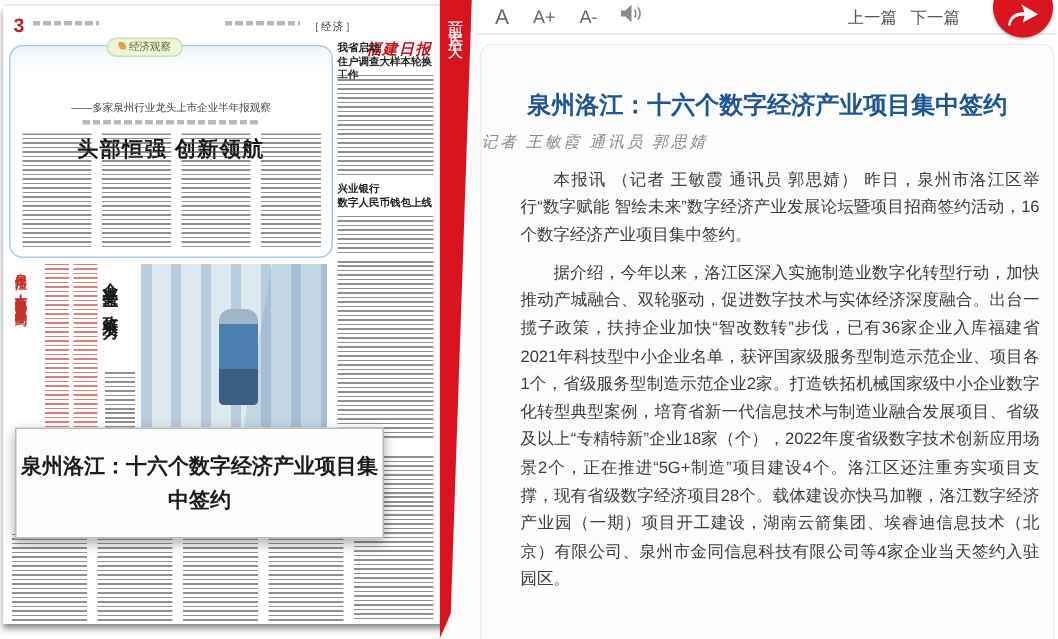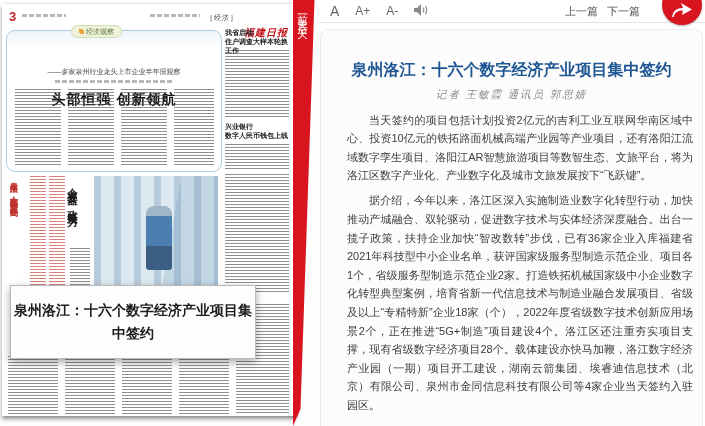--- a/index.html
+++ b/index.html
@@ -51,21 +51,21 @@
   .tb-a{font-size:14px;margin-right:16px;}
   .tb-sm{font-size:12px;margin-right:16px;}
   .spacer{flex:1;}
   .tb-nav{font-size:11px;margin-right:9px;color:#555;}
   #backbtn{position:absolute;right:3px;top:-15px;width:40px;height:40px;border-radius:50%;
            background:#d8151f;z-index:9;cursor:pointer;box-shadow:0 1px 2px rgba(0,0,0,.3);}
   #backbtn svg{position:absolute;left:9px;top:17px;}
   #article-card{position:absolute;left:2px;top:29px;right:2px;bottom:0;background:#fcfcfc;
                 border:1px solid #ececec;border-bottom:none;border-radius:8px 8px 0 0;}
   #art-title{margin:30px 8px 0 8px;text-align:center;font-size:16px;font-weight:bold;color:#1e5593;}
-  #art-byline{margin-top:7px;text-align:center;font-size:10.5px;color:#8a8a8a;font-style:italic;
+  #art-byline{margin-top:7px;font-size:10.5px;color:#8a8a8a;font-style:italic;
               font-family:"Liberation Serif","DejaVu Serif",serif;letter-spacing:2px;}
   #art-body{padding:2px 9px 0 26px;}
   #art-body p{margin:6.5px 0;font-size:11px;line-height:18.6px;color:#3c3c3c;
               text-align:justify;text-indent:2em;}
 </style>
 </head>
 <body>
 
 <div id="stage">
 
@@ -140,19 +140,19 @@
     <div id="backbtn">
       <svg width="22" height="16" viewBox="0 0 22 16">
           <path d="M1 15 Q2 6 12 6 L10 1 L21 7.5 L11 13 L12 8.5 Q4 8 2.5 15 Z" fill="#ffffff"></path>
         </svg>
     </div>
 
     <div id="article-card">
       <div id="art-title">泉州洛江：十六个数字经济产业项目集中签约</div>
       <div id="art-byline">记者 王敏霞 通讯员 郭思婧</div>
       <div id="art-body">
-        <p>当天签约的项目包括计划投资2亿元的吉利工业互联网华南区域中心、投资10亿元的铁拓路面机械高端产业园等产业项目，还有洛阳江流域数字孪生项目、洛阳江AR智慧旅游项目等数智生态、文旅平台，将为洛江区数字产业化、产业数字化及城市文旅发展按下“飞跃键”。</p>
+        <p>本报讯 （记者 王敏霞 通讯员 郭思婧） 昨日，泉州市洛江区举行“数字赋能 智绘未来”数字经济产业发展论坛暨项目招商签约活动，16个数字经济产业项目集中签约。</p>
         <p>据介绍，今年以来，洛江区深入实施制造业数字化转型行动，加快推动产城融合、双轮驱动，促进数字技术与实体经济深度融合。出台一揽子政策，扶持企业加快“智改数转”步伐，已有36家企业入库福建省2021年科技型中小企业名单，获评国家级服务型制造示范企业、项目各1个，省级服务型制造示范企业2家。打造铁拓机械国家级中小企业数字化转型典型案例，培育省新一代信息技术与制造业融合发展项目、省级及以上“专精特新”企业18家（个），2022年度省级数字技术创新应用场景2个，正在推进“5G+制造”项目建设4个。洛江区还注重夯实项目支撑，现有省级数字经济项目28个。载体建设亦快马加鞭，洛江数字经济产业园（一期）项目开工建设，湖南云箭集团、埃睿迪信息技术（北京）有限公司、泉州市金同信息科技有限公司等4家企业当天签约入驻园区。</p>
       </div>
     </div>
   </div>
 
 </div>
 
 </body></html>

